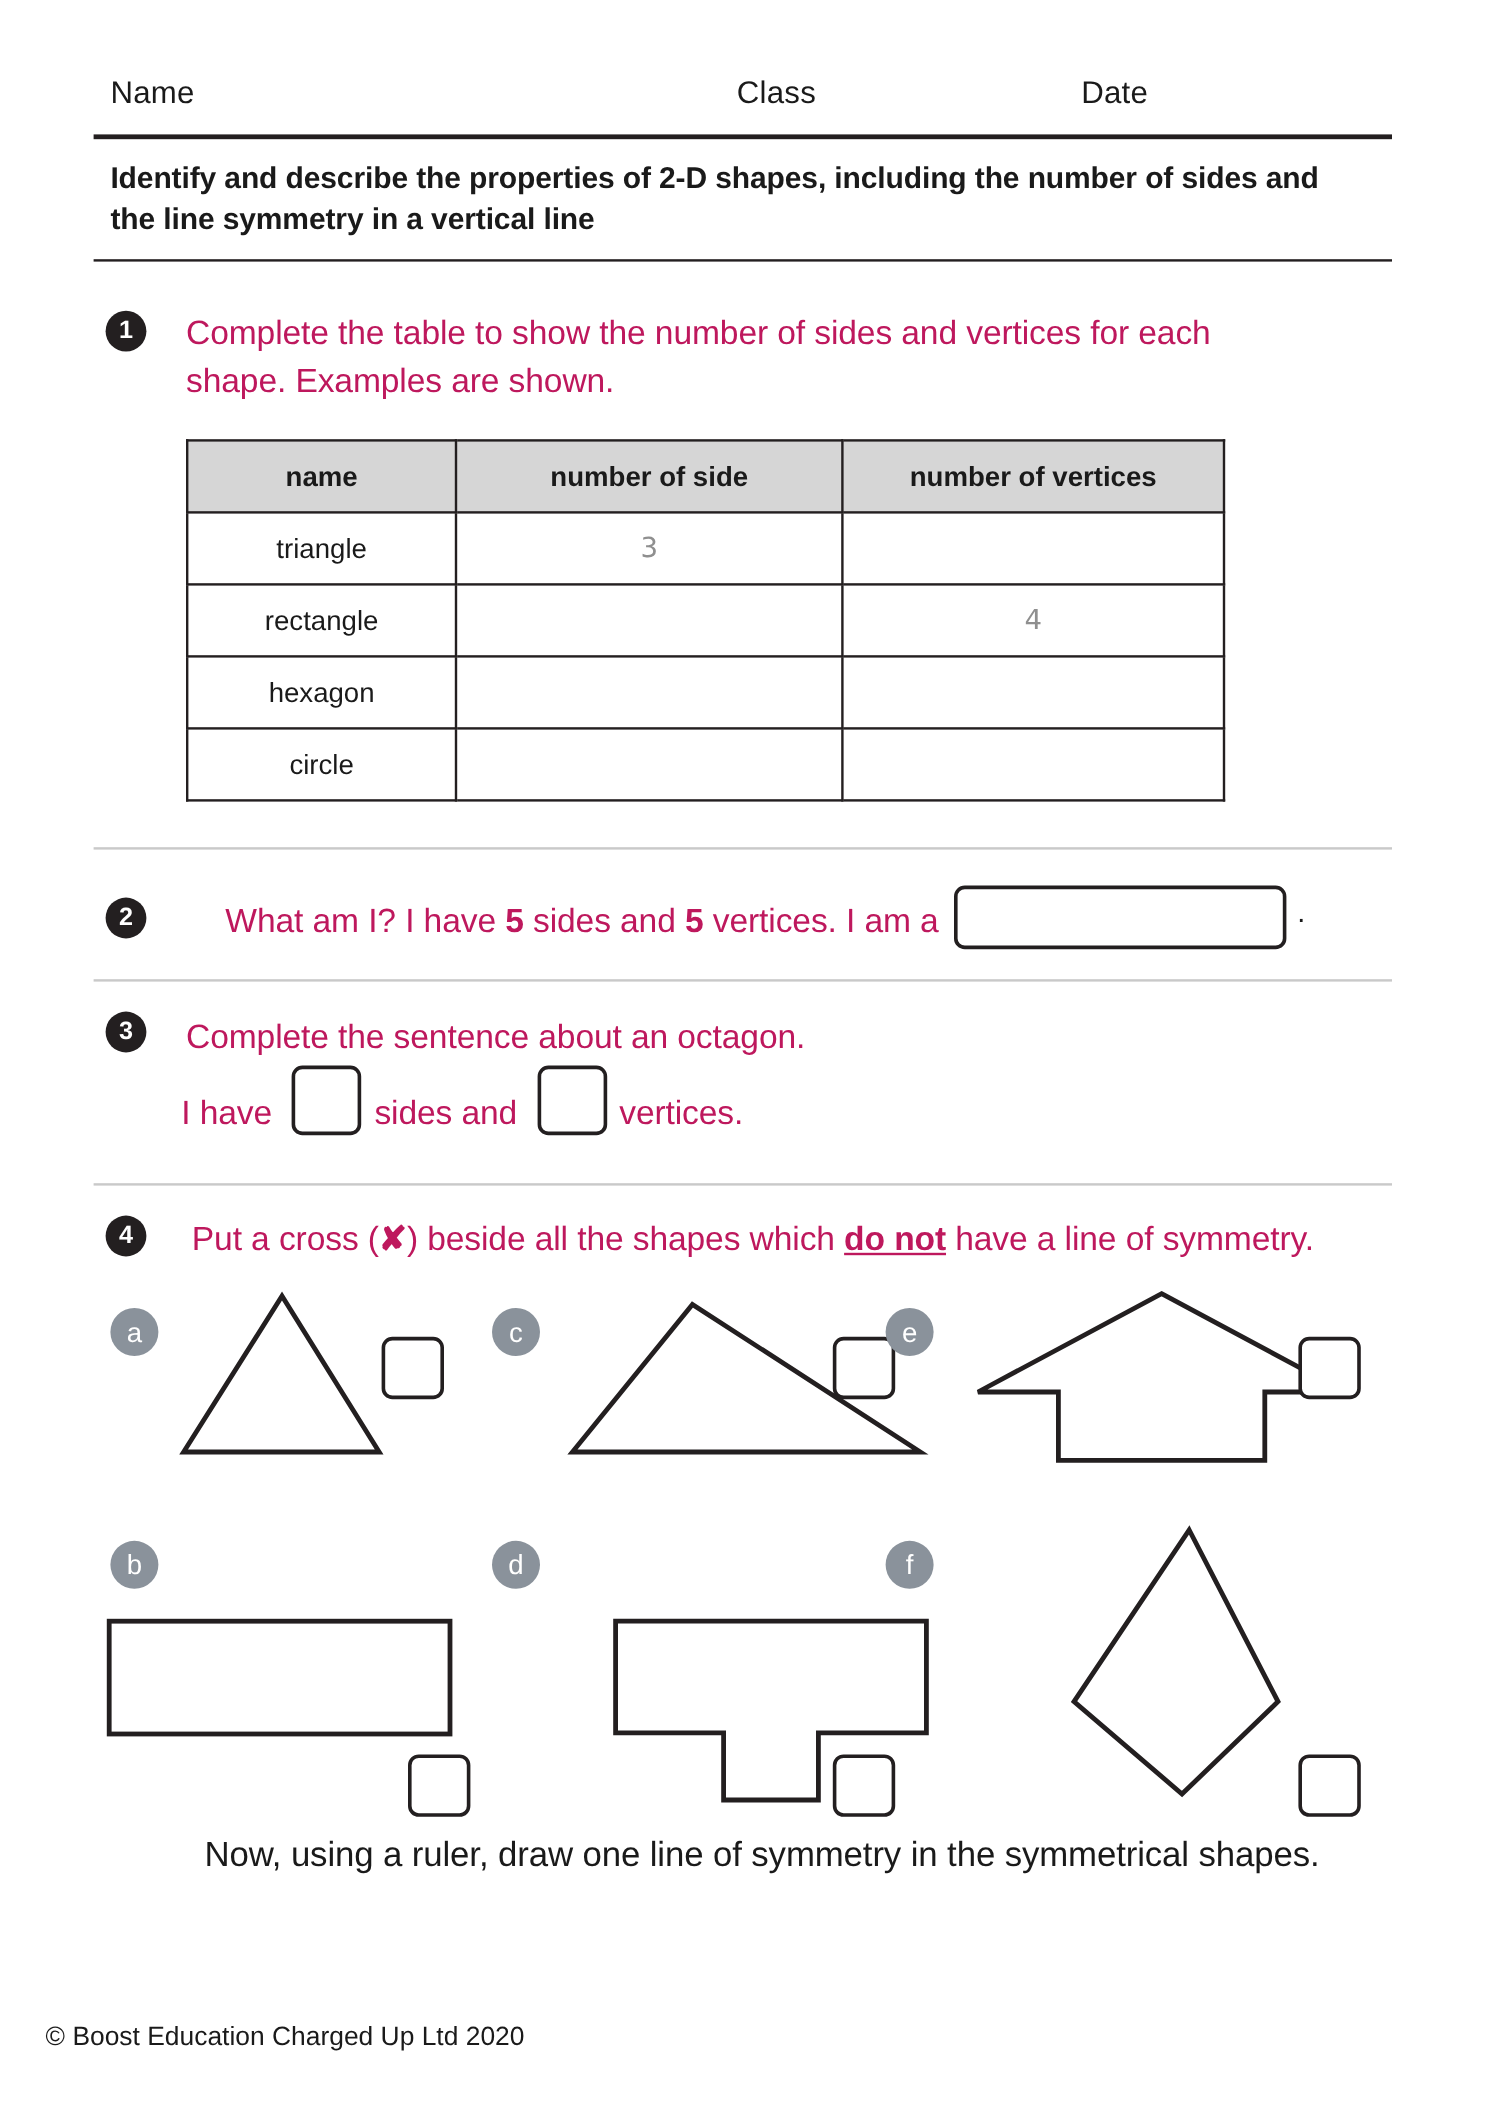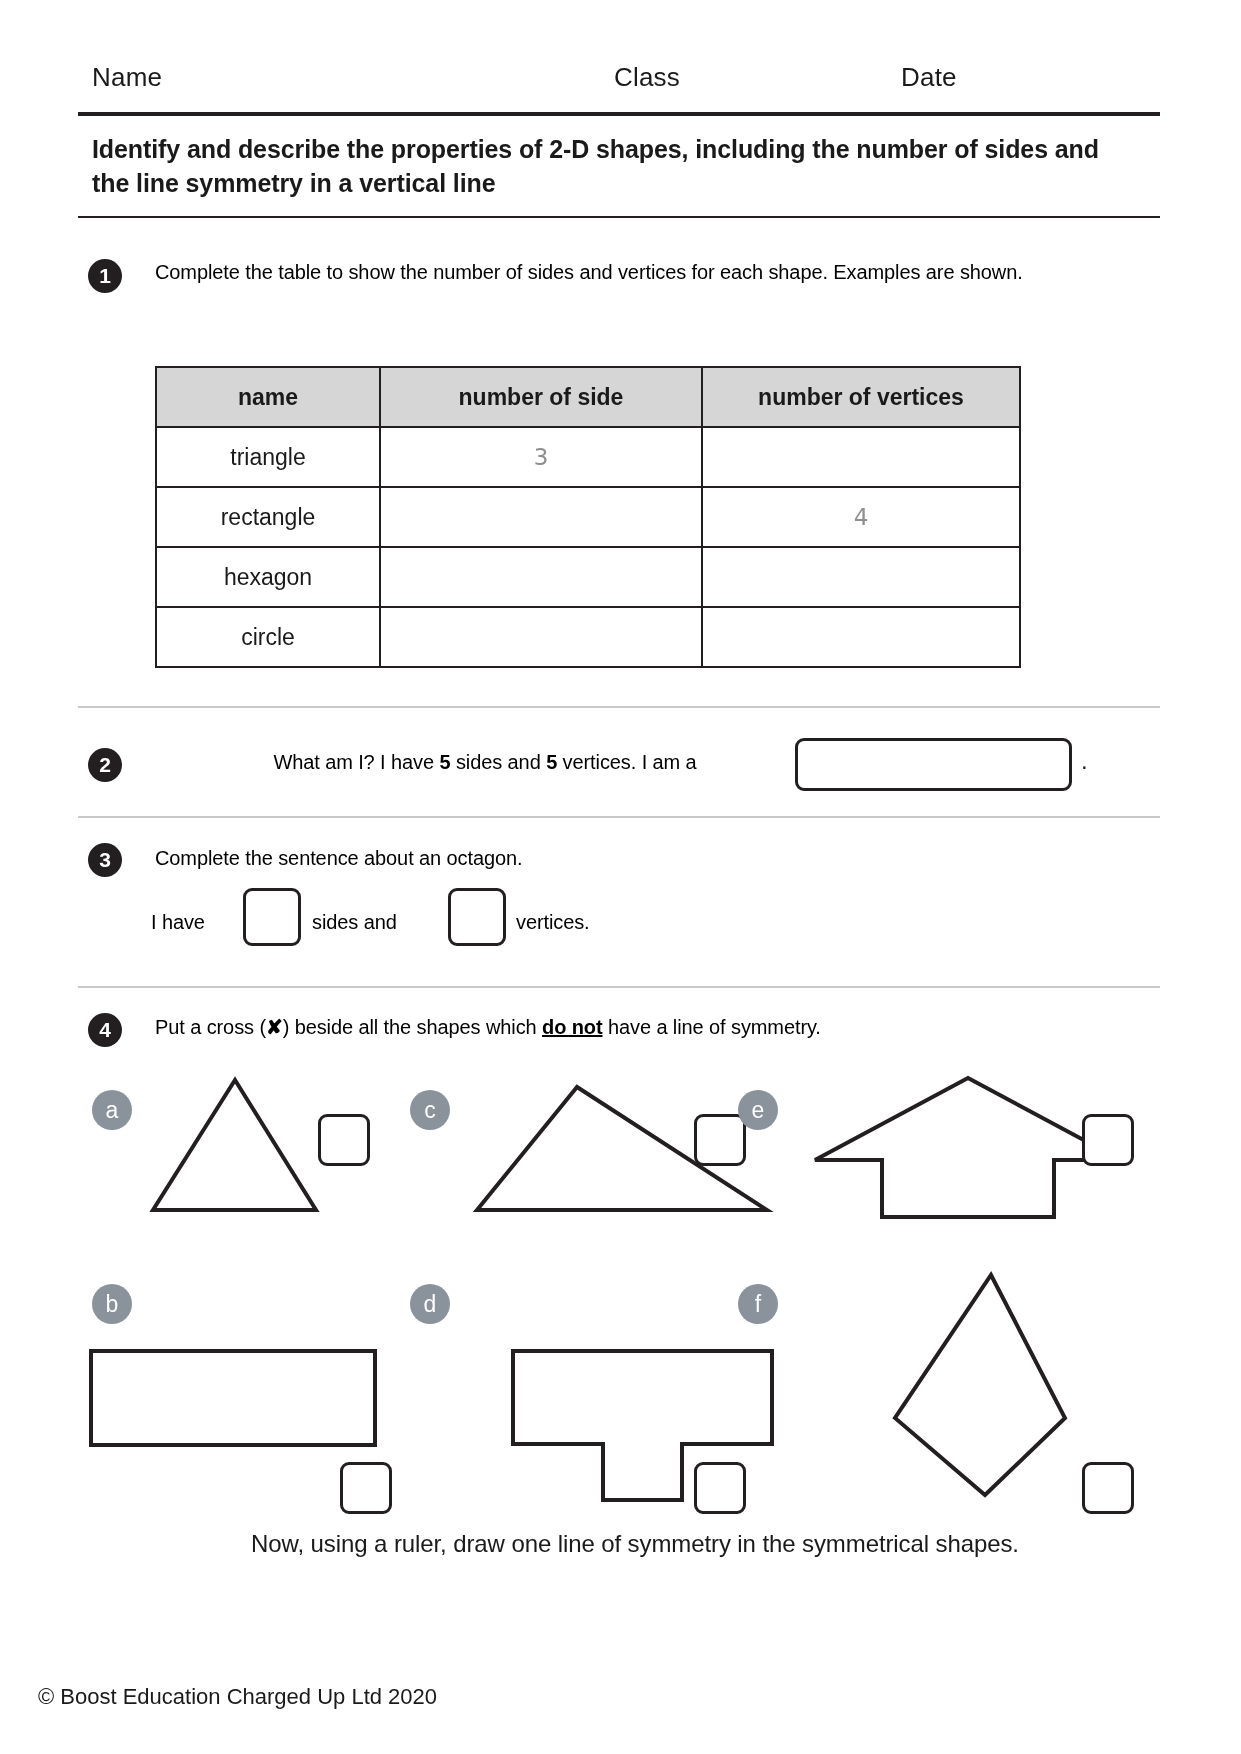--- a/index.html
+++ b/index.html
@@ -80,24 +80,24 @@
     background: #231f20;
     color: #ffffff;
     font-size: 21px;
     font-weight: bold;
     line-height: 34px;
     text-align: center;
   }
 
   .qtext {
     position: absolute;
-    font-size: 20px;
+    font-size: 28px;
     line-height: 1.44;
     letter-spacing: -0.1px;
-    color: #000000;
+    color: #be185d;
   }
 
   
   .sep {
     position: absolute;
     left: 78px;
     width: 1082px;
     height: 2px;
     background: #c9c9c9;
   }
@@ -199,21 +199,21 @@
     stroke-width: 4;
     stroke-linejoin: miter;
   }
 
   .closing {
     position: absolute;
     left: 155px;
     top: 1530px;
     width: 960px;
     text-align: center;
-    font-size: 24px;
+    font-size: 29px;
     letter-spacing: -0.1px;
   }
 
   .footer {
     position: absolute;
     left: 38px;
     top: 1684px;
     font-size: 22px;
     color: #1a1a1a;
   }
@@ -287,21 +287,21 @@
 
   <div class="qtext" style="left:151px; top:908px;text-align:right;">I have</div>
   <div class="small-box" style="left:243px; top:888px;"></div>
   <div class="qtext" style="left:312px; top:908px;">sides and</div>
   <div class="small-box" style="left:448px; top:888px;"></div>
   <div class="qtext" style="left:516px; top:908px;">vertices.</div>
 
   <div class="sep" style="top:986px;"></div>
 
   <div class="qnum" style="left:88px; top:1013px;">4</div>
-  <div class="qtext" style="left:155px; top:1013px; width:940px;"><span>Put a cross (</span><span class="cross-glyph">✘</span><span>) beside all the shapes which </span><span class="u-line">do not</span><span> have a line of symmetry.</span></div>
+  <div class="qtext" style="left:155px; top:1013px; width:940px;text-align:right;"><span>Put a cross (</span><span class="cross-glyph">✘</span><span>) beside all the shapes which </span><span class="u-line">do not</span><span> have a line of symmetry.</span></div>
 
   <div class="shape-label" style="left:92px; top:1090px;">a</div>
   <svg class="shape" style="left:160px; top:1075px;" width="140" height="145" viewBox="0 0 140 145">
     <polygon points="87,5 5,135 168,135" transform="translate(-12,0)"></polygon>
   </svg>
   <div class="tick-box" style="left:318px; top:1114px;"></div>
 
   <div class="shape-label" style="left:410px; top:1090px;">c</div>
   <svg class="shape" style="left:472px; top:1082px;" width="300" height="140" viewBox="0 0 300 140">
     <polygon points="105,5 5,128 295,128"></polygon>

